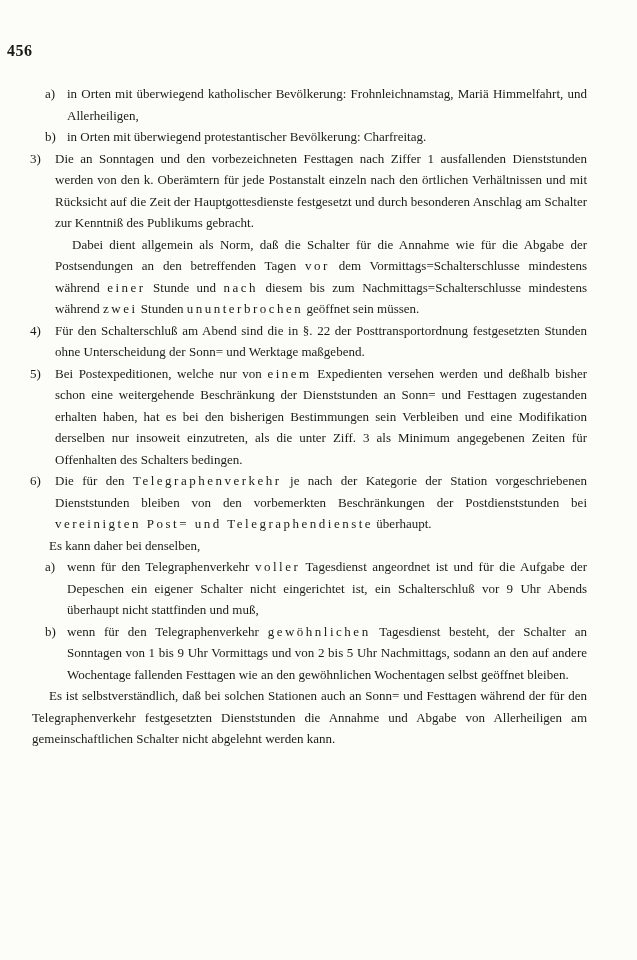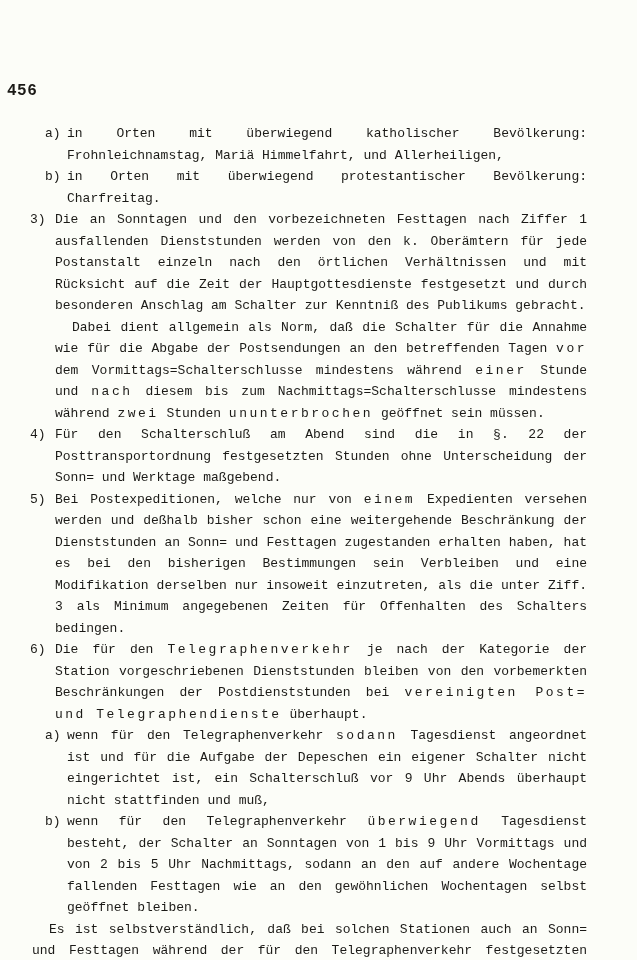--- a/index.html
+++ b/index.html
@@ -4,23 +4,22 @@
 <style>
   html, body {
     margin: 0; padding: 0;
     width: 637px; height: 960px;
     background: #fcfdf8;
     overflow: hidden;
   }
   .page {
     position: relative;
     width: 637px; height: 832px;
-    font-family: Liberation Mono, monospace;
+    font-family: Liberation Serif, serif;
     color: #1b1a17;
-    margin-top: 40px;
   }
   .page-number {
     position: absolute;
     top: 42px; left: 7px;
     font-size: 16px;
     font-weight: bold;
     letter-spacing: 0.5px;
   }
   .content {
     position: absolute;
@@ -73,27 +72,28 @@
     <div class="row">
       <span class="label">5)</span>
       <div class="text"><span>Bei Postexpeditionen, welche nur von </span><span class="sp">einem</span><span> Expedienten versehen werden und deßhalb bisher schon eine weitergehende Beschränkung der Dienststunden an Sonn= und Festtagen zugestanden erhalten haben, hat es bei den bisherigen Bestimmungen sein Verbleiben und eine Modifikation derselben nur insoweit einzutreten, als die unter Ziff. 3 als Minimum angegebenen Zeiten für Offenhalten des Schalters bedingen.</span></div>
     </div>
 
     <div class="row">
       <span class="label">6)</span>
       <div class="text"><span>Die für den </span><span class="sp">Telegraphenverkehr</span><span> je nach der Kategorie der Station vorgeschriebenen Dienststunden bleiben von den vorbemerkten Beschränkungen der Postdienststunden bei </span><span class="sp">vereinigten Post= und Telegraphendienste</span><span> überhaupt.</span></div>
     </div>
 
+    <div class="para page-measure"><span>Es kann daher bei denselben,</span></div>
 
     <div class="row sub">
       <span class="label">a)</span>
-      <div class="text"><span>wenn für den Telegraphenverkehr </span><span class="sp">sodann</span><span> Tagesdienst angeordnet ist und für die Aufgabe der Depeschen ein eigener Schalter nicht eingerichtet ist, ein Schalterschluß vor 9 Uhr Abends überhaupt nicht stattfinden und muß,</span></div>
+      <div class="text"><span>wenn für den Telegraphenverkehr </span><span class="sp">voller</span><span> Tagesdienst angeordnet ist und für die Aufgabe der Depeschen ein eigener Schalter nicht eingerichtet ist, ein Schalterschluß vor 9 Uhr Abends überhaupt nicht stattfinden und muß,</span></div>
     </div>
 
     <div class="row sub">
       <span class="label">b)</span>
-      <div class="text"><span>wenn für den Telegraphenverkehr </span><span class="sp">überwiegend</span><span> Tagesdienst besteht, der Schalter an Sonntagen von 1 bis 9 Uhr Vormittags und von 2 bis 5 Uhr Nachmittags, sodann an den auf andere Wochentage fallenden Festtagen wie an den gewöhnlichen Wochentagen selbst geöffnet bleiben.</span></div>
+      <div class="text"><span>wenn für den Telegraphenverkehr </span><span class="sp">gewöhnlichen</span><span> Tagesdienst besteht, der Schalter an Sonntagen von 1 bis 9 Uhr Vormittags und von 2 bis 5 Uhr Nachmittags, sodann an den auf andere Wochentage fallenden Festtagen wie an den gewöhnlichen Wochentagen selbst geöffnet bleiben.</span></div>
     </div>
 
     <div class="para page-measure"><span>Es ist selbstverständlich, daß bei solchen Stationen auch an Sonn= und Festtagen während der für den Telegraphenverkehr festgesetzten Dienststunden die Annahme und Abgabe von Allerheiligen am gemeinschaftlichen Schalter nicht abgelehnt werden kann.</span></div>
 
   </div>
 </div>
 
 </body></html>

